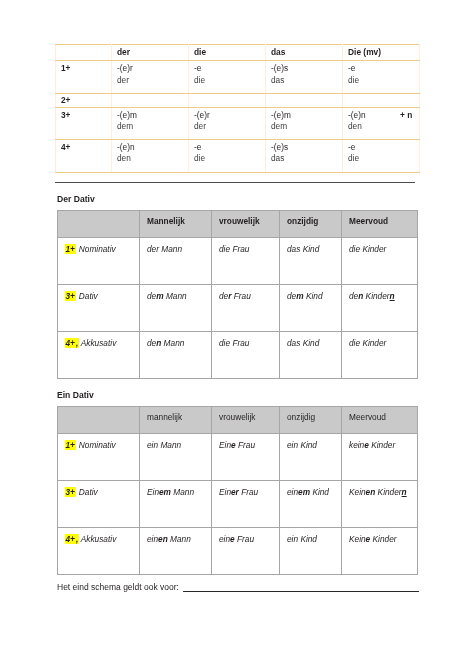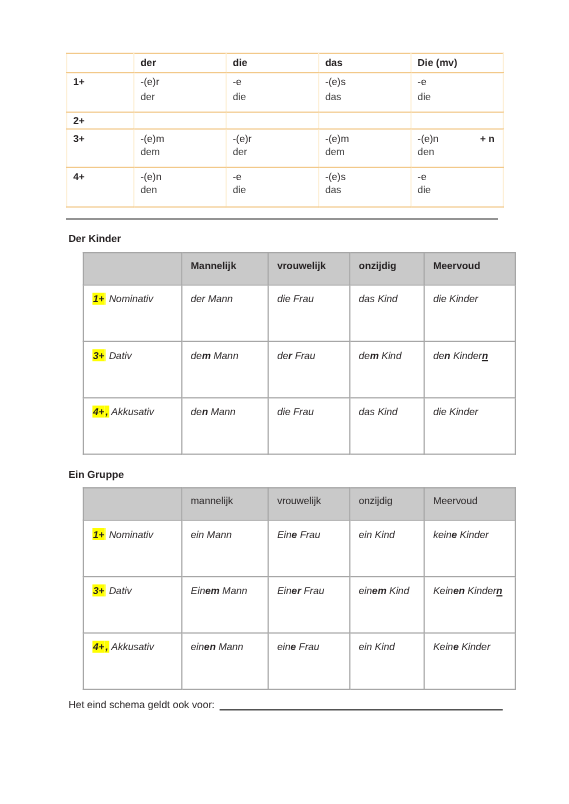--- a/index.html
+++ b/index.html
@@ -68,21 +68,21 @@
     font-size: 8.6px;
     margin: 11px 0 6px 2px;
   }
 
   
   table.decl {
     border-collapse: collapse;
     width: 360px;
     table-layout: fixed;
     font-size: 8.3px;
-    margin-left: 14px;
+    margin-left: 2px;
   }
   table.decl th, table.decl td {
     border: 1px solid #a6a6a6;
     padding: 6px 6px 6px 7px;
     text-align: left;
     vertical-align: top;
     font-weight: normal;
     line-height: 1.3;
   }
   table.decl thead th {
@@ -209,21 +209,21 @@
           <span class="end">-e</span>
           <span class="art">die</span>
           <span class="plusn"></span>
         </td>
       </tr>
     </tbody>
   </table>
 
   <hr class="rule">
 
-  <div class="caption">Der Kinder</div>
+  <div class="caption">Der Dativ</div>
 
   <table class="decl">
     <colgroup>
       <col class="c0">
         <col class="c1">
         <col class="c2">
         <col class="c3">
         <col class="c4">
     </colgroup>
     <thead class="bold">
@@ -253,21 +253,21 @@
         <tr>
           <td><span class="hl">4+</span><span class="hl">,</span><span> Akkusativ</span></td>
           <td><span>de</span><b class="e">n</b><span> Mann</span></td>
           <td><span>die</span><span> Frau</span></td>
           <td><span>das</span><span> Kind</span></td>
           <td><span>die</span><span> Kinder</span></td>
         </tr>
       </tbody>
   </table>
 
-  <div class="caption">Ein Gruppe</div>
+  <div class="caption">Ein Dativ</div>
 
   <table class="decl">
     <colgroup>
       <col class="c0">
         <col class="c1">
         <col class="c2">
         <col class="c3">
         <col class="c4">
     </colgroup>
     <thead>

